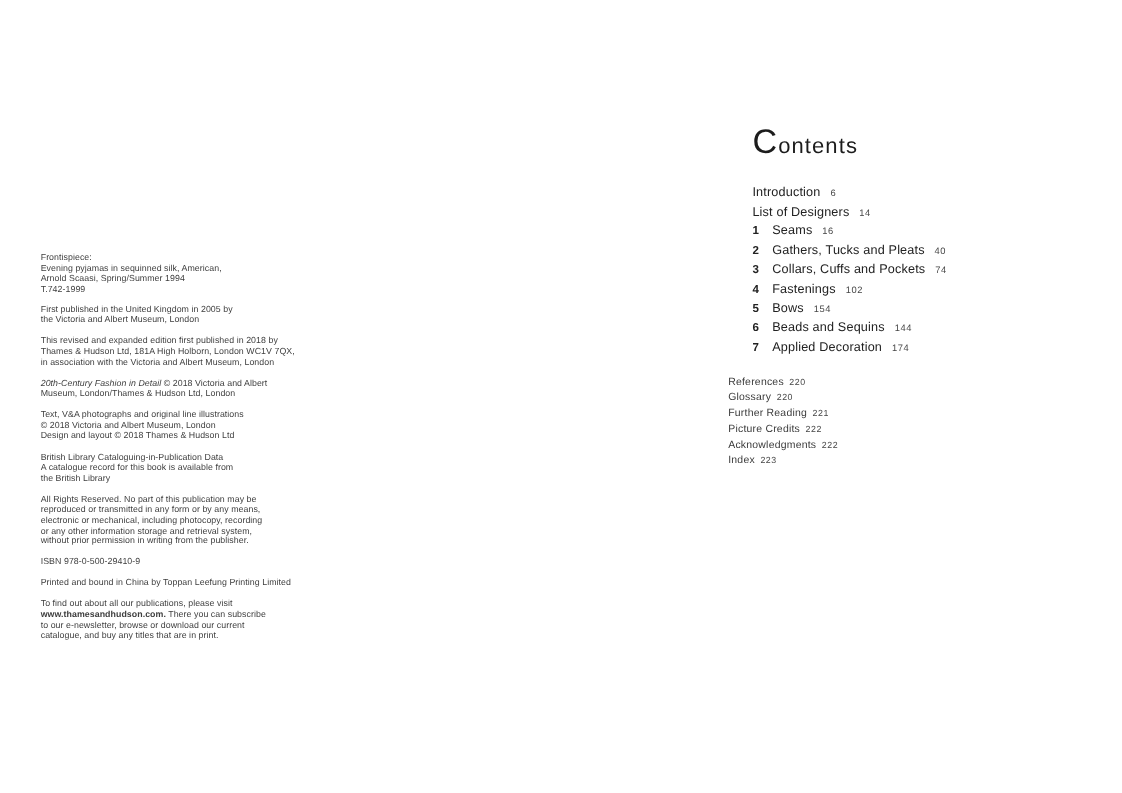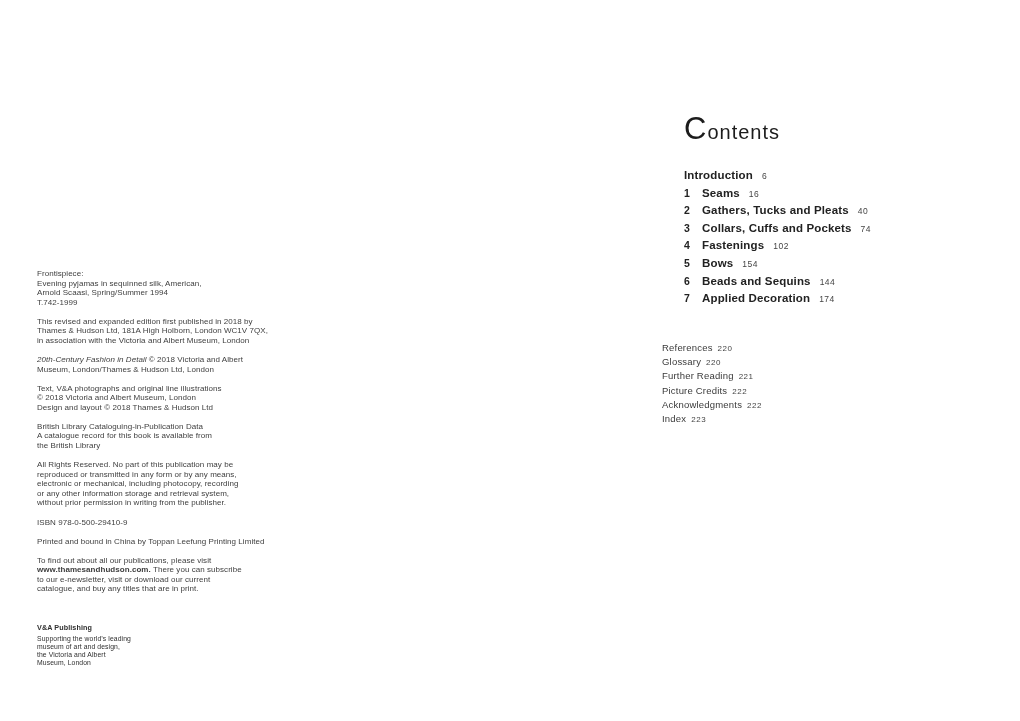--- a/index.html
+++ b/index.html
@@ -9,21 +9,21 @@
     position:relative;
     font-family:"Liberation Sans", sans-serif;
     overflow:hidden;
   }
   .spread { position:absolute; inset:0; }
 
   
   .colophon {
     position:absolute; left:37px; top:229px; width:290px;
     font-size:8px; line-height:9.55px;
-    color:#3e3e3e; letter-spacing:0.05px;margin-top:40px;
+    color:#3e3e3e; letter-spacing:0.05px;
   }
   .colophon .block { margin:0 0 9.6px 0; }
   .colophon .line { white-space:nowrap; }
   .italic { font-style:italic; }
   .bold { font-weight:700; }
 
   .vam-block {
     margin-top:30px;
     font-size:6.8px; line-height:8.1px; color:#2f2f2f;
     letter-spacing:0.1px;
@@ -35,21 +35,21 @@
     position:absolute; left:684px; top:110px;
     color:#1c1c1c; letter-spacing:1px; font-weight:400;
     margin:0;
   }
   .title-initial { font-size:31px; }
   .title-rest { font-size:20px; }
 
   .toc-main { position:absolute; left:684px; top:169px; }
   .toc-row { display:flex; align-items:baseline; height:17.6px; }
   .toc-num { flex:0 0 18px; width:18px; font-size:10.5px; font-weight:700; color:#222; }
-  .toc-label { font-size:11.5px; font-weight:700; color:#222; letter-spacing:0.15px; white-space:nowrap; }
+  .toc-label { font-size:11.5px; font-weight:400; color:#222; letter-spacing:0.15px; white-space:nowrap; }
   .toc-page { font-size:8.5px; color:#454545; margin-left:9px; letter-spacing:0.5px; font-weight:400; }
 
   .toc-back { position:absolute; left:662px; top:342px; }
   .back-row { display:flex; align-items:baseline; height:14.2px; }
   .back-label { font-size:9.5px; color:#3a3a3a; letter-spacing:0.2px; white-space:nowrap; }
   .back-page { font-size:8px; color:#454545; margin-left:5px; letter-spacing:0.5px; }
 </style>
 </head>
 <body>
 
@@ -57,20 +57,24 @@
 
   <div class="colophon">
 
     <div class="block">
       <div class="line">Frontispiece:</div>
       <div class="line">Evening pyjamas in sequinned silk, American,</div>
       <div class="line">Arnold Scaasi, Spring/Summer 1994</div>
       <div class="line">T.742-1999</div>
     </div>
 
+    <div class="block">
+      <div class="line">First published in the United Kingdom in 2005 by</div>
+      <div class="line">the Victoria and Albert Museum, London</div>
+    </div>
 
     <div class="block">
       <div class="line">This revised and expanded edition first published in 2018 by</div>
       <div class="line">Thames &amp; Hudson Ltd, 181A High Holborn, London WC1V 7QX,</div>
       <div class="line">in association with the Victoria and Albert Museum, London</div>
     </div>
 
     <div class="block">
       <div class="line"><span class="italic">20th-Century Fashion in Detail</span><span> © 2018 Victoria and Albert</span></div>
       <div class="line">Museum, London/Thames &amp; Hudson Ltd, London</div>
@@ -100,41 +104,38 @@
       <div class="line">ISBN 978-0-500-29410-9</div>
     </div>
 
     <div class="block">
       <div class="line">Printed and bound in China by Toppan Leefung Printing Limited</div>
     </div>
 
     <div class="block">
       <div class="line">To find out about all our publications, please visit</div>
       <div class="line"><span class="bold">www.thamesandhudson.com.</span><span> There you can subscribe</span></div>
-      <div class="line">to our e-newsletter, visit or download our current</div>
+      <div class="line">to our e-newsletter, browse or download our current</div>
       <div class="line">catalogue, and buy any titles that are in print.</div>
     </div>
 
-    <div class="vam-block">
-      <div class="vam-name">V&amp;A Publishing</div>
-      <div class="line">Supporting the world’s leading</div>
-      <div class="line">museum of art and design,</div>
-      <div class="line">the Victoria and Albert</div>
-      <div class="line">Museum, London</div>
-    </div>
 
   </div>
 
   <h1 class="contents-title"><span class="title-initial">C</span><span class="title-rest">ontents</span></h1>
 
   <div class="toc-main">
 
     <div class="toc-row">
       <span class="toc-label">Introduction</span>
       <span class="toc-page">6</span>
+    </div>
+    <div class="toc-row">
+      <span class="toc-label">List of Designers</span>
+      <span class="toc-page">14</span>
     </div>
 
     <div class="toc-row">
       <span class="toc-num">1</span>
       <span class="toc-label">Seams</span>
       <span class="toc-page">16</span>
     </div>
     <div class="toc-row">
       <span class="toc-num">2</span>
       <span class="toc-label">Gathers, Tucks and Pleats</span>

